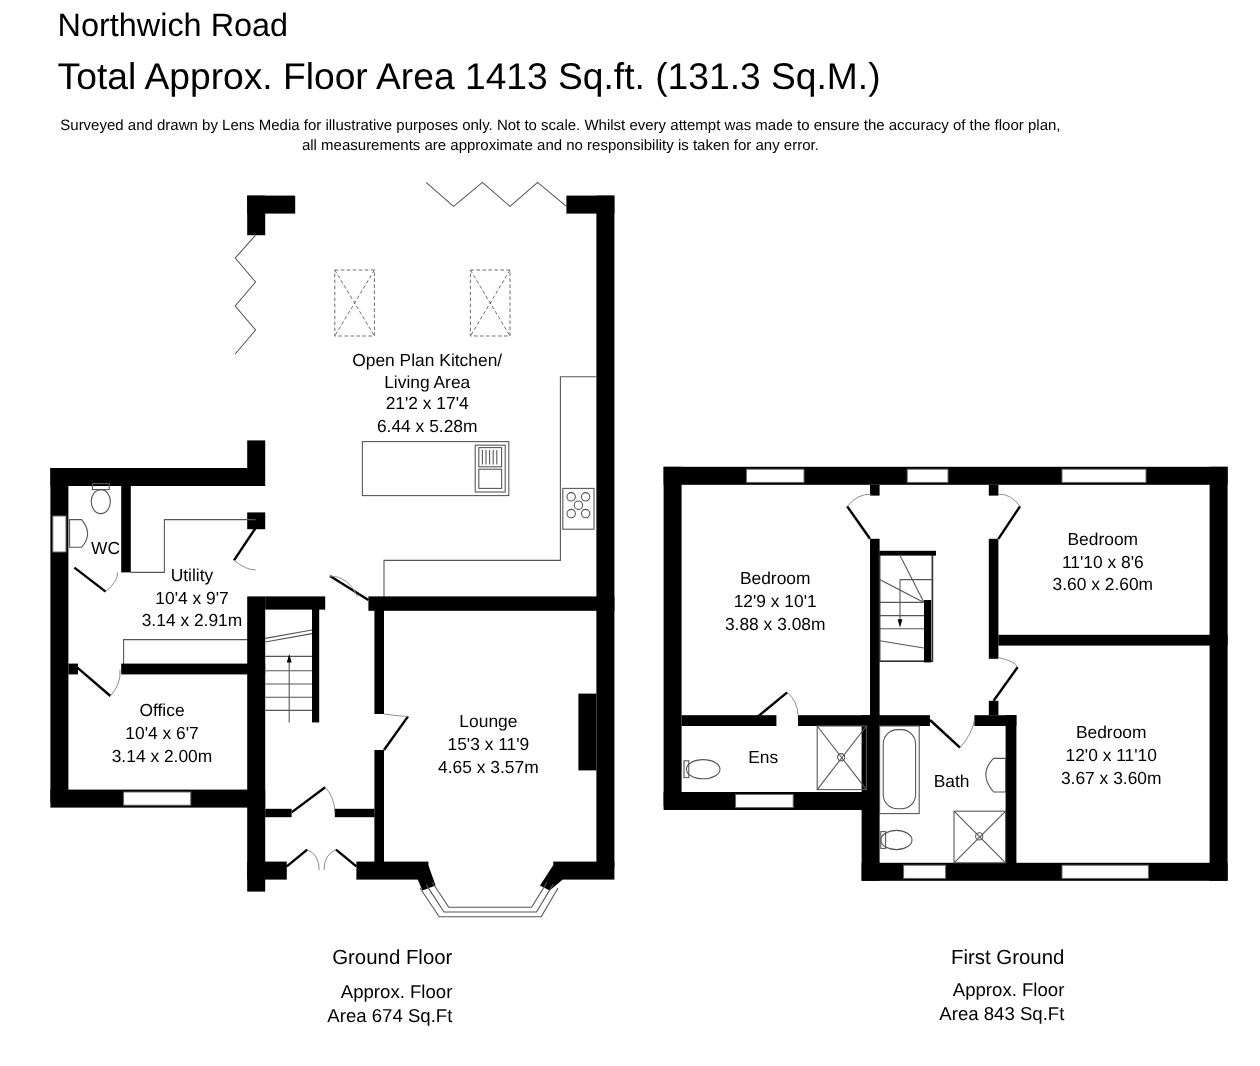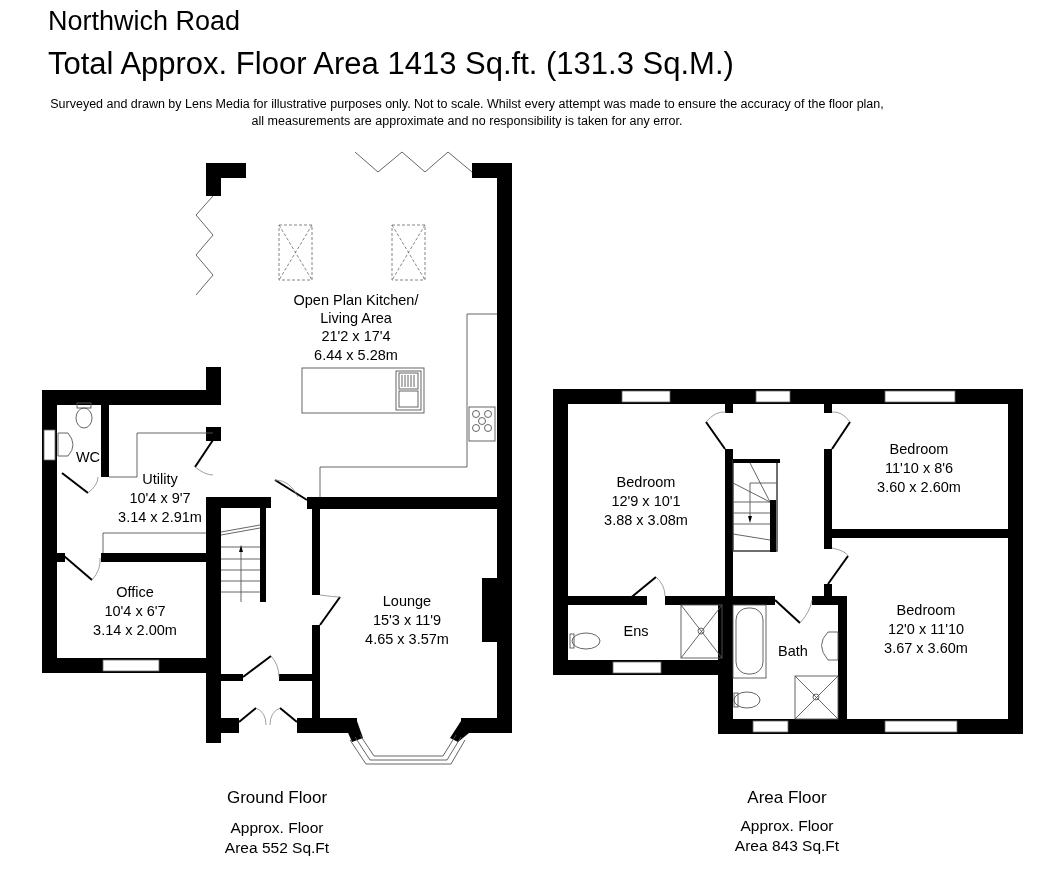--- a/index.html
+++ b/index.html
@@ -13,21 +13,21 @@
   #d2 { top:113px; }
   svg.plan { position:absolute; left:0; top:0; }
   .wall { fill:#000; }
   .thin2 { fill:none; stroke:#333; stroke-width:1.4; }
   .grey { fill:none; stroke:#555; stroke-width:0.9; }
   .dash { fill:none; stroke:#666; stroke-width:0.8; stroke-dasharray:3 2; }
   .win { fill:#fff; stroke:#666; stroke-width:0.8; }
   .door { fill:none; stroke:#000; stroke-width:2; }
   .arc { fill:none; stroke:#888; stroke-width:0.8; }
   .lbl { font-family:"Liberation Sans", sans-serif; font-size:14.5px; text-anchor:middle; fill:#000; }
-  .floor-caption { position:absolute; text-align:center; width:200px; }
+  .floor-caption { position:absolute; text-align:right; width:200px; }
   .fc-title { font-size:17px; }
   .fc-line { font-size:15.5px; line-height:20px; }
 </style>
 </head>
 <body>
 
 <div id="t1" class="title">Northwich Road</div>
 <div id="t2" class="title">Total Approx. Floor Area 1413 Sq.ft. (131.3 Sq.M.)</div>
 <div id="d1" class="disc">Surveyed and drawn by Lens Media for illustrative purposes only. Not to scale. Whilst every attempt was made to ensure the accuracy of the floor plan,</div>
 <div id="d2" class="disc">all measurements are approximate and no responsibility is taken for any error.</div>
@@ -285,20 +285,20 @@
     <text class="lbl" x="926" y="653">3.67 x 3.60m</text>
 
     <text class="lbl" x="636" y="636">Ens</text>
     <text class="lbl" x="793" y="656">Bath</text>
   </g>
 </svg>
 
 <div class="floor-caption" style="left:177px; top:788px;">
   <div class="fc-title">Ground Floor</div>
   <div class="fc-line" style="margin-top:10px;">Approx. Floor</div>
-  <div class="fc-line">Area 552 Sq.Ft</div>
+  <div class="fc-line">Area 674 Sq.Ft</div>
 </div>
 
 <div class="floor-caption" style="left:687px; top:788px;">
-  <div class="fc-title">Area Floor</div>
+  <div class="fc-title">First Ground</div>
   <div class="fc-line" style="margin-top:8px;">Approx. Floor</div>
   <div class="fc-line">Area 843 Sq.Ft</div>
 </div>
 
 </body></html>

